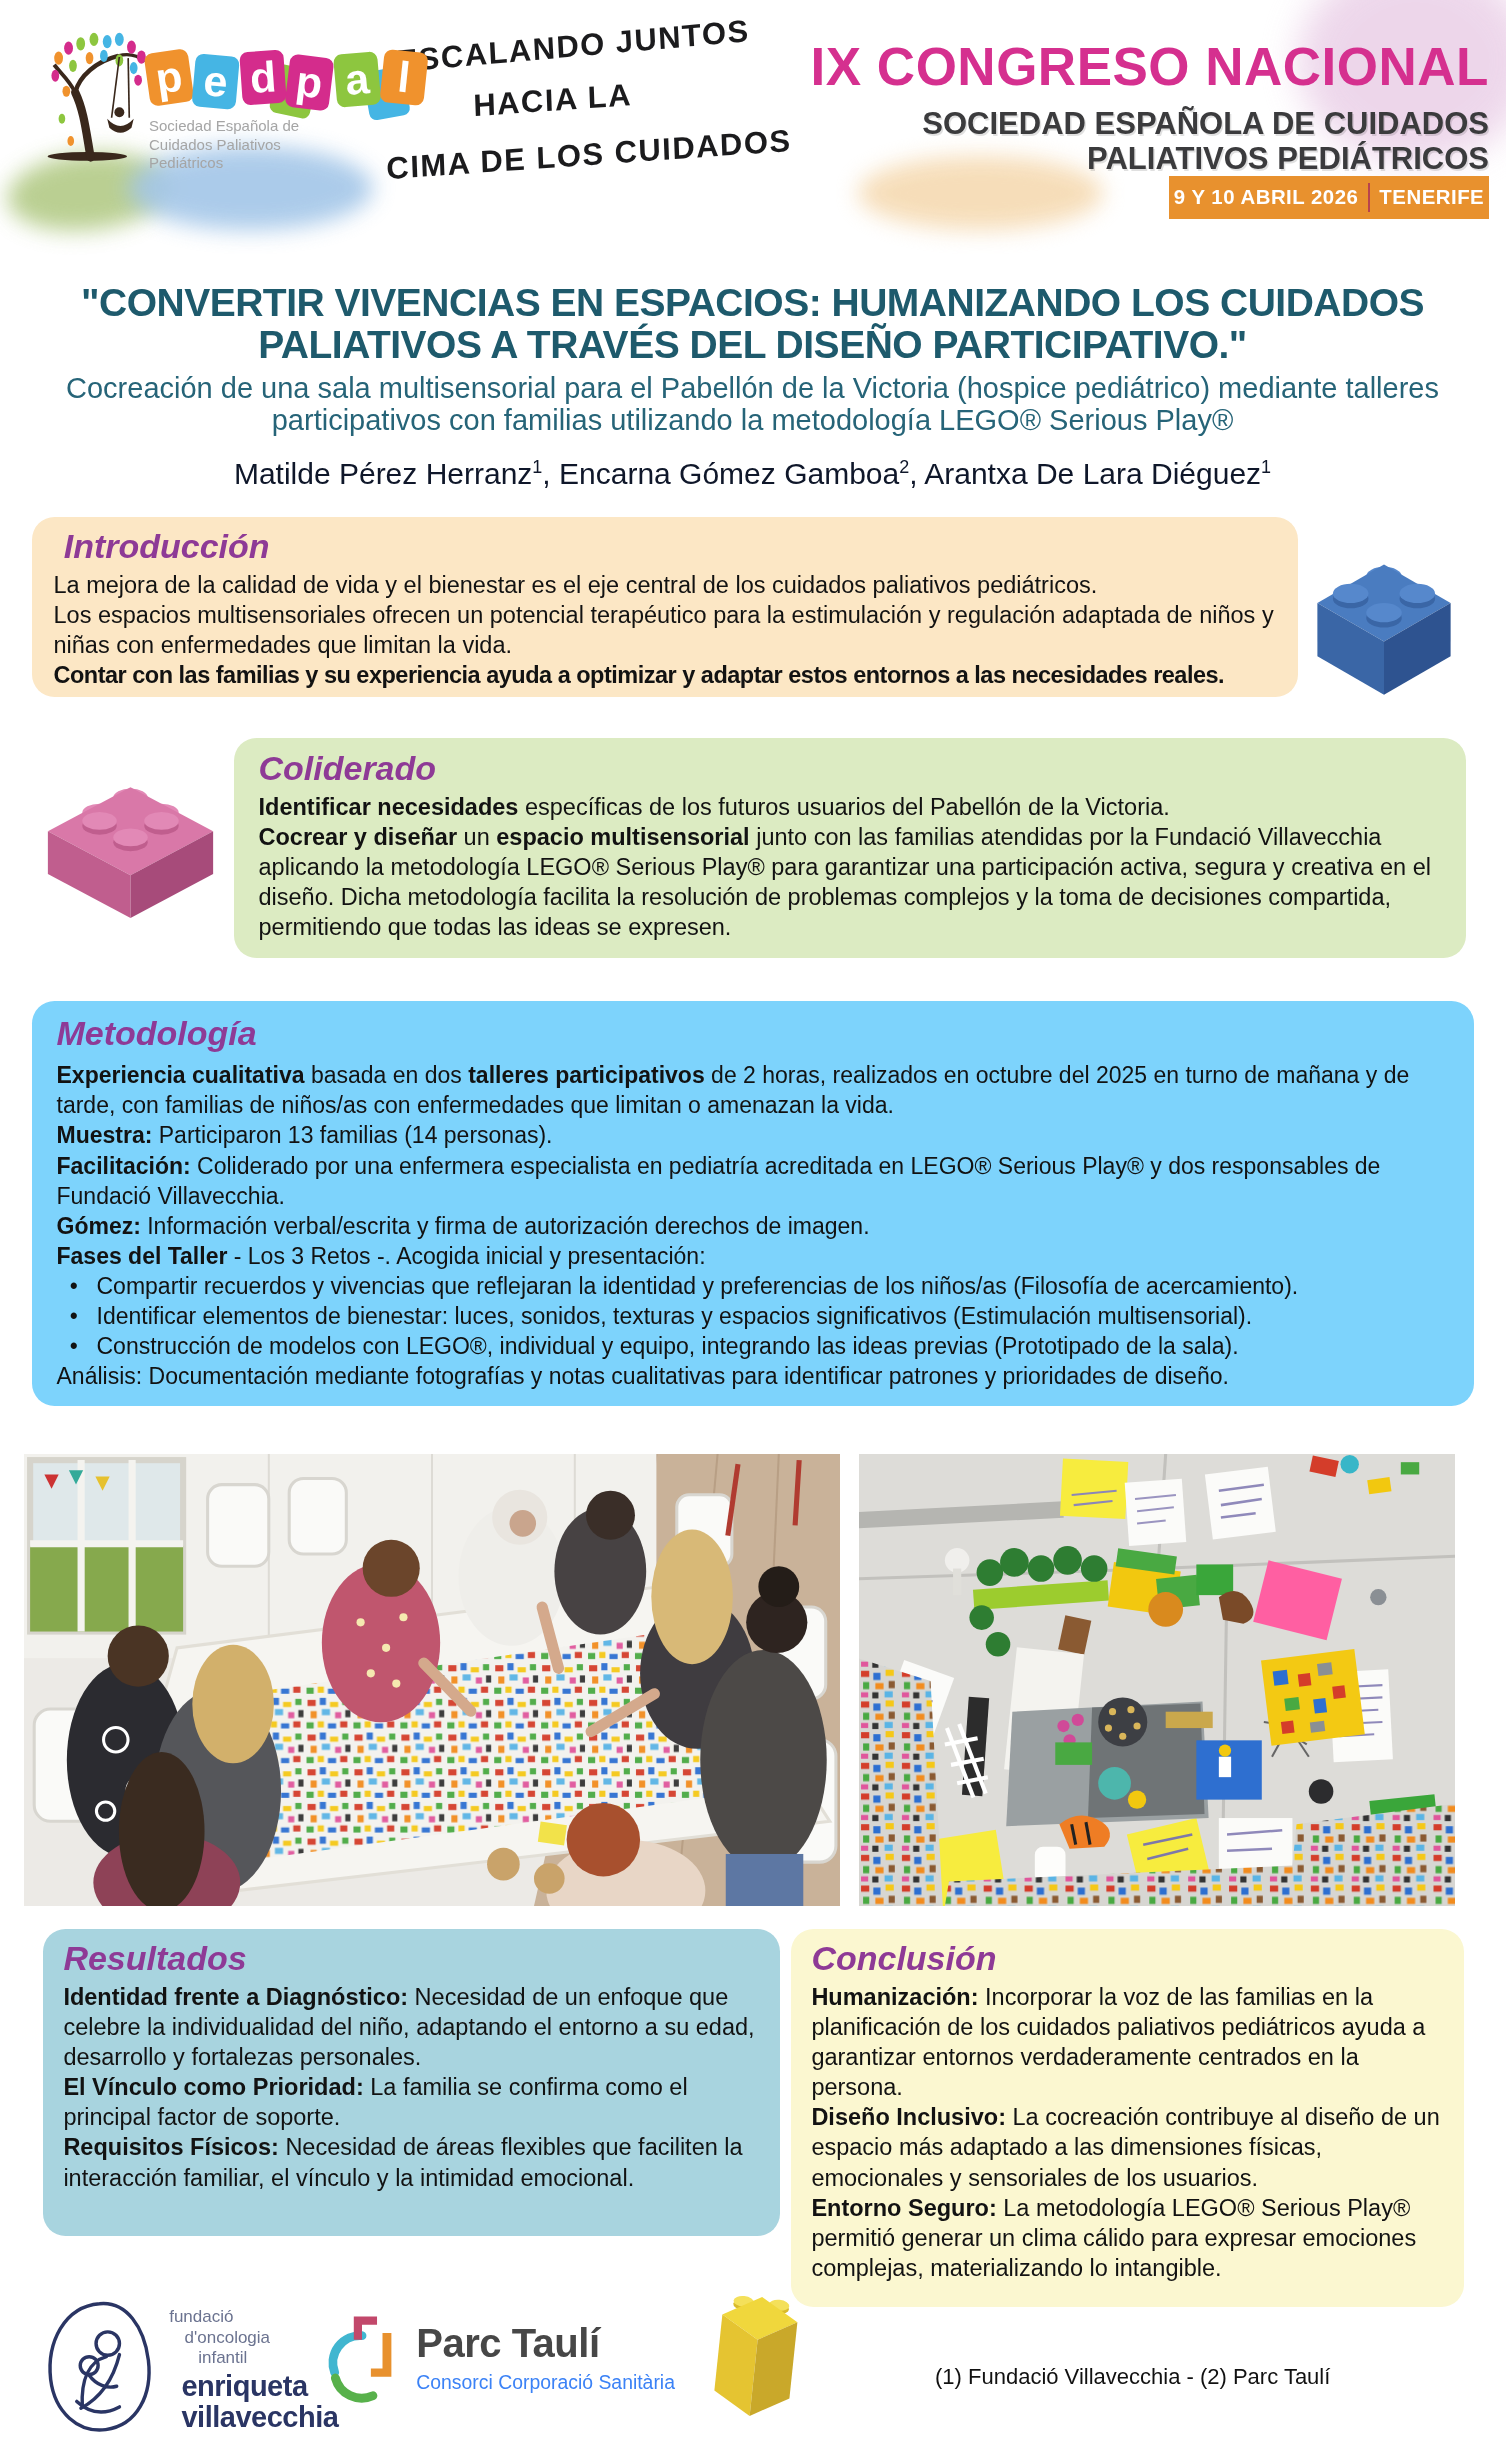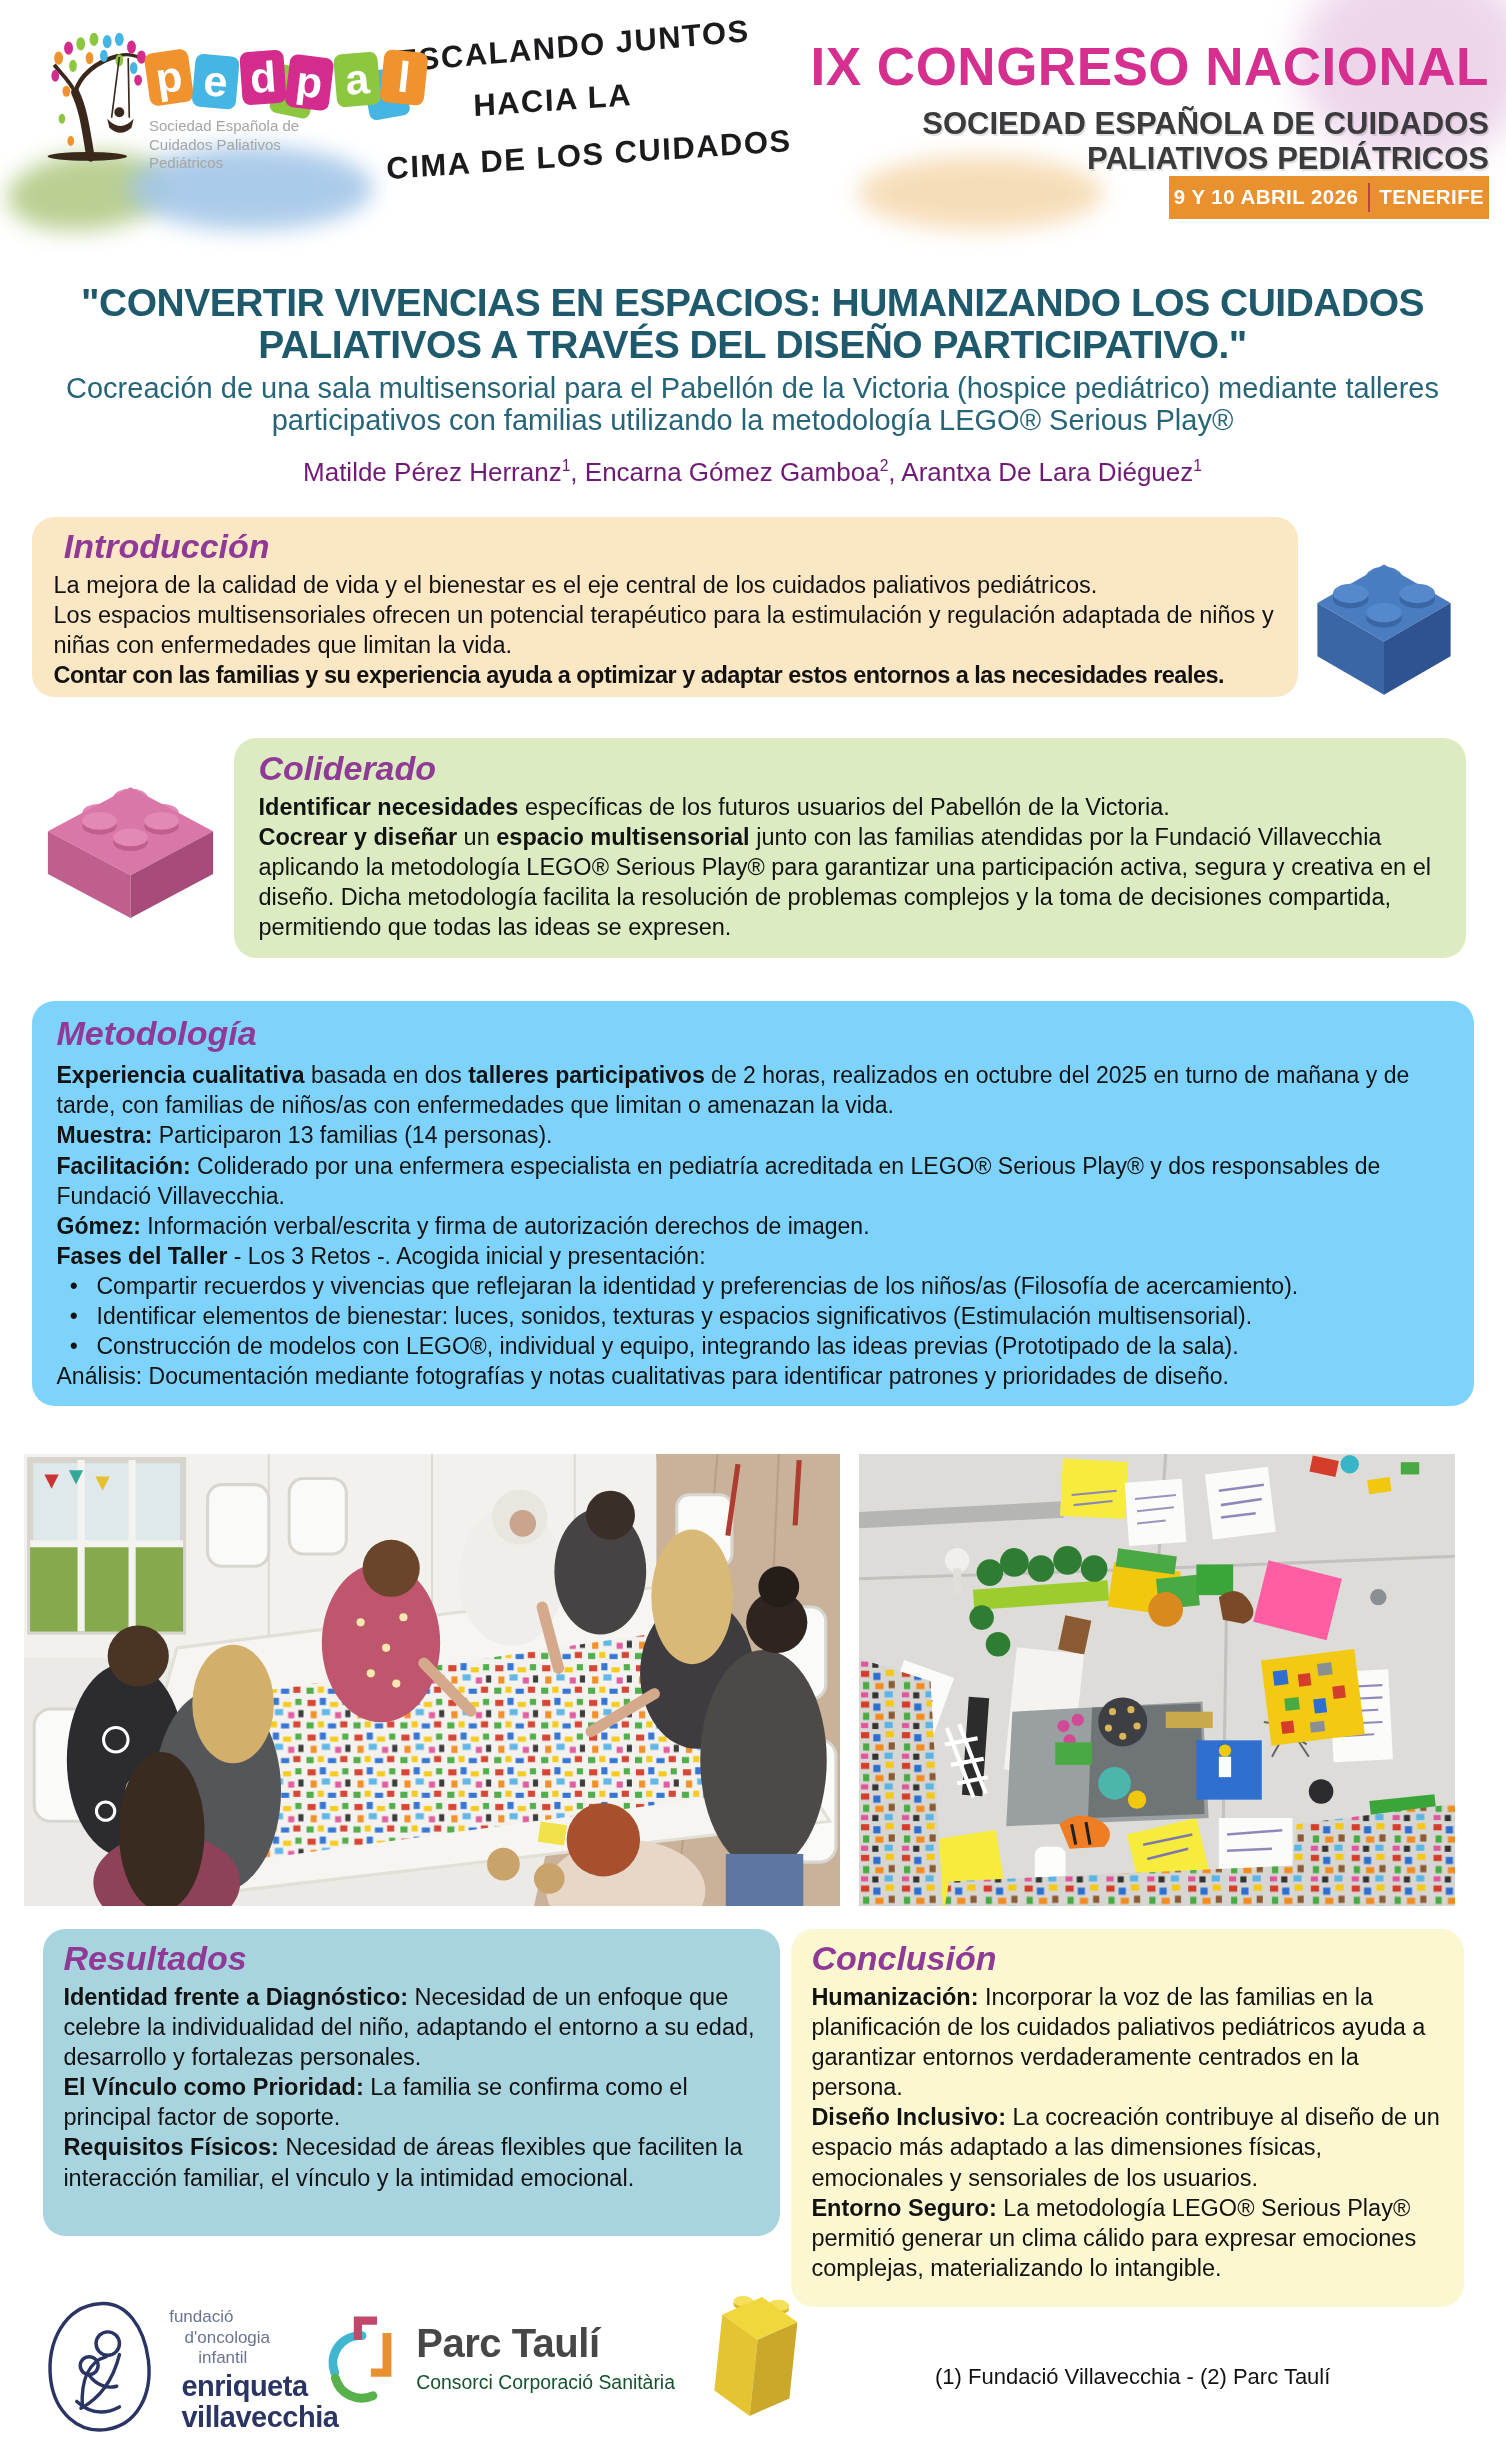--- a/index.html
+++ b/index.html
@@ -32,21 +32,21 @@
   #congress-sub1 { margin-top:14px; }
   #date-box { position:absolute; left:1169px; top:176px; width:320px; height:43px; background:#e8912e;
               display:flex; align-items:center; justify-content:center; gap:9.2px; }
   #date-box span { color:#fff; font-weight:700; font-size:20.4px; letter-spacing:0.5px; }
   #date-divider { width:2.6px; height:29px; background:#b8434d; }
 
   
   #title-block { position:absolute; left:66px; top:282px; width:1373px; text-align:center; }
   .main-title { font-size:39px; font-weight:700; color:#1e5a6c; line-height:1.07; letter-spacing:-0.5px; }
   .subtitle { font-size:29px; color:#266478; line-height:1.12; margin-top:6.1px; }
-  #authors { margin-top:20.4px; font-size:26px; color:#701a75; }
+  #authors { margin-top:20.4px; font-size:30px; color:#0f172a; }
   #authors sup { font-size:60%; vertical-align:super; }
 
   
   .box { position:absolute; border-radius:22.5px; color:#121212; }
   .sec-h { font-weight:700; font-size:34px; color:#8e3a96; line-height:1.05; margin-bottom:5.1px;font-style:italic; }
   .b { font-weight:700; }
 
   #intro-box { left:32px; top:517px; width:1266px; height:180px; background:#fce7c5; padding:12.3px 21.5px 5.1px 21.5px; font-size:23.5px; line-height:1.28; }
   #intro-box .sec-h { padding-left:10.2px; }
   .intro-bold { font-weight:700; letter-spacing:-0.5px; }
@@ -78,21 +78,21 @@
   .villa-small { font-size:17px; color:#6b7390; line-height:1.2; }
   .villa-small.l1 { padding-left:2px; }
   .villa-small.l2 { padding-left:17.4px; }
   .villa-small.l3 { padding-left:31px; }
   .villa-big { font-size:29px; font-weight:700; color:#2a3564; line-height:1.05; letter-spacing:-0.5px; }
   .villa-big.l4 { padding-left:14.3px; margin-top:3.1px; }
   .villa-big.l5 { padding-left:14.3px; }
 
   #parc { position:absolute; left:321px; top:2309px; display:flex; align-items:center; gap:13.3px; }
   #parc-text-name { font-size:40px; font-weight:700; color:#474747; letter-spacing:-0.5px; }
-  #parc-text-sub { font-size:19.4px; color:#14532d; margin-top:5.1px; }
+  #parc-text-sub { font-size:19.4px; color:#3b82f6; margin-top:5.1px; }
 
   #footnote { position:absolute; left:935px; top:2364px; font-size:22px; color:#111; }
 </style>
 </head>
 <body>
 
 <div class="poster">
 
   <div class="splash" id="splash-green"></div>
   <div class="splash" id="splash-blue"></div>

